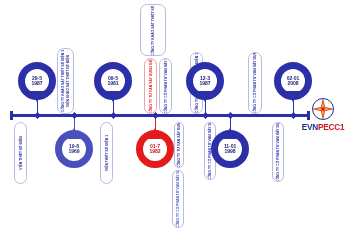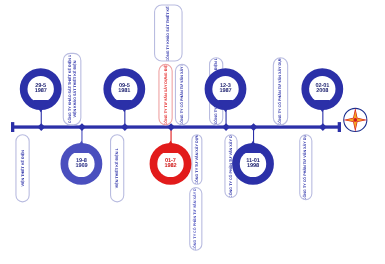--- a/index.html
+++ b/index.html
@@ -248,15 +248,16 @@
       </div>
     </div>
 
   <div class="logo">
     <svg class="logo-mark" viewBox="0 0 52 52">
       <circle cx="26" cy="26" r="21" fill="none" stroke="#1b2f8f" stroke-width="2"></circle>
       <path d="M26 4 L30 22 L48 26 L30 30 L26 48 L22 30 L4 26 L22 22 Z" fill="#d4141f"></path>
       <path d="M26 9 L29 23 L43 26 L29 29 L26 43 L23 29 L9 26 L23 23 Z" fill="#f5a623"></path>
       <circle cx="26" cy="26" r="3.4" fill="#d4141f"></circle>
     </svg>
+    <div class="logo-text"><span class="logo-evn">EVN</span><span class="logo-pecc">PECC1</span></div>
   </div>
 
 </div>
 
 </body></html>

